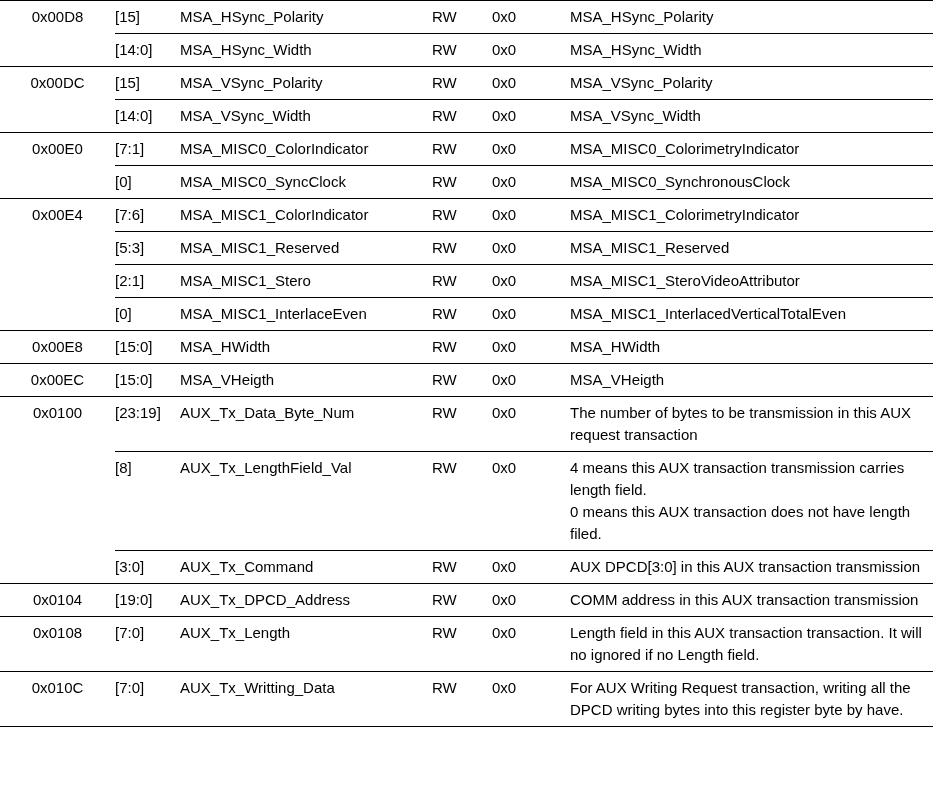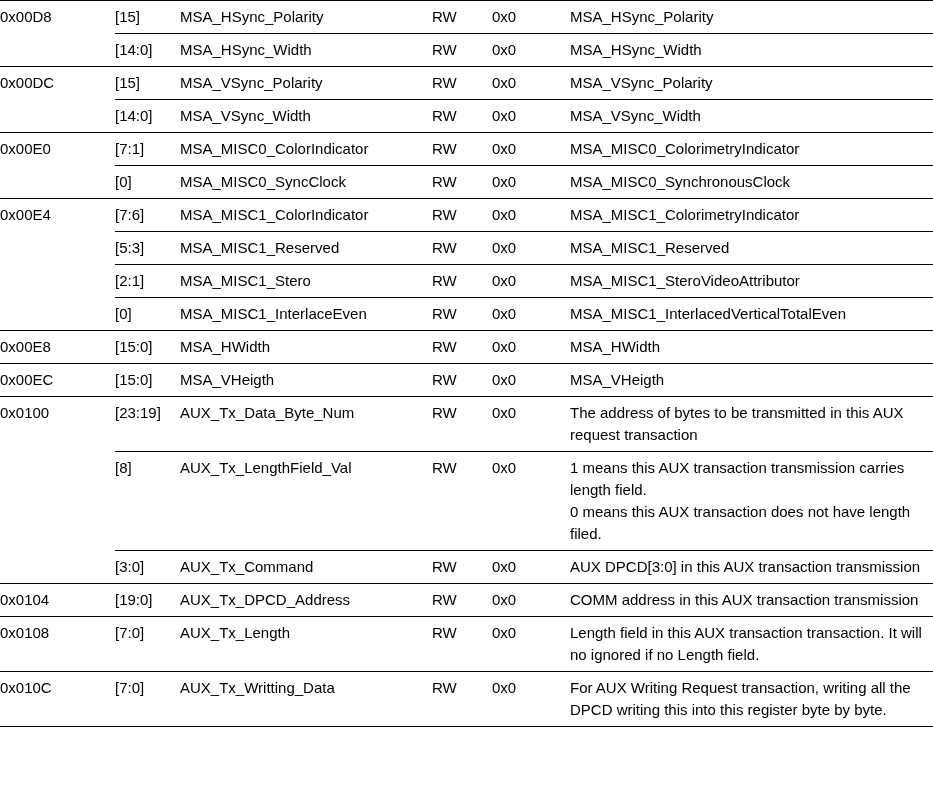--- a/index.html
+++ b/index.html
@@ -22,21 +22,21 @@
     border-top: 1.5px solid #000000;
   }
   table.register-table td {
     vertical-align: top;
     padding: 5px 0 5px 0;
     line-height: 22px;
     border-bottom: 1.5px solid #000000;
     overflow: hidden;
     word-wrap: break-word;
   }
-  td.col-address { padding-left: 8px; }
+  td.col-address { padding-left: 8px; text-align: center; }
   td.col-bits { padding-right: 4px; }
   td.col-name { padding-right: 6px; }
   td.col-access { }
   td.col-default { }
   td.col-description {
     padding-right: 13px;
     white-space: pre-line;
   }
 </style>
 </head>
@@ -142,28 +142,28 @@
           <td class="col-access">RW</td>
           <td class="col-default">0x0</td>
           <td class="col-description">MSA_VHeigth</td>
         </tr>
         <tr>
           <td class="col-address" rowspan="3">0x0100</td>
           <td class="col-bits">[23:19]</td>
           <td class="col-name">AUX_Tx_Data_Byte_Num</td>
           <td class="col-access">RW</td>
           <td class="col-default">0x0</td>
-          <td class="col-description">The address of bytes to be transmitted in this AUX request transaction</td>
+          <td class="col-description">The number of bytes to be transmission in this AUX request transaction</td>
         </tr>
         <tr>
           <td class="col-bits">[8]</td>
           <td class="col-name">AUX_Tx_LengthField_Val</td>
           <td class="col-access">RW</td>
           <td class="col-default">0x0</td>
-          <td class="col-description">1 means this AUX transaction transmission carries length field.
+          <td class="col-description">4 means this AUX transaction transmission carries length field.
 0 means this AUX transaction does not have length filed.</td>
         </tr>
         <tr>
           <td class="col-bits">[3:0]</td>
           <td class="col-name">AUX_Tx_Command</td>
           <td class="col-access">RW</td>
           <td class="col-default">0x0</td>
           <td class="col-description">AUX DPCD[3:0] in this AUX transaction transmission</td>
         </tr>
         <tr>
@@ -181,17 +181,17 @@
           <td class="col-access">RW</td>
           <td class="col-default">0x0</td>
           <td class="col-description">Length field in this AUX transaction transaction. It will no ignored if no Length field.</td>
         </tr>
         <tr>
           <td class="col-address" rowspan="1">0x010C</td>
           <td class="col-bits">[7:0]</td>
           <td class="col-name">AUX_Tx_Writting_Data</td>
           <td class="col-access">RW</td>
           <td class="col-default">0x0</td>
-          <td class="col-description">For AUX Writing Request transaction, writing all the DPCD writing this into this register byte by byte.</td>
+          <td class="col-description">For AUX Writing Request transaction, writing all the DPCD writing bytes into this register byte by have.</td>
         </tr>
       </tbody>
   </table>
 </div>
 
 </body></html>

